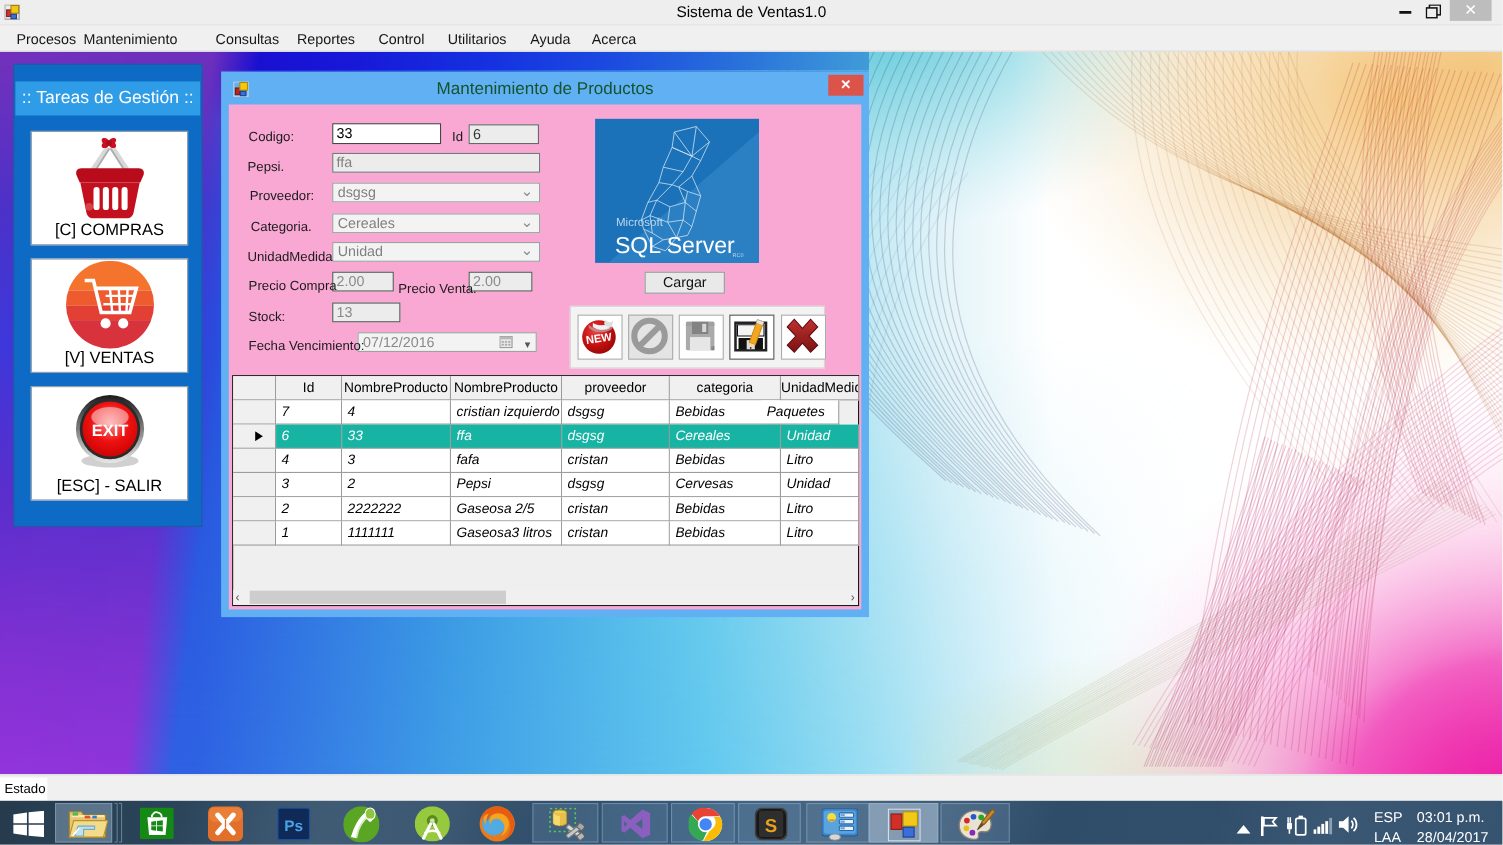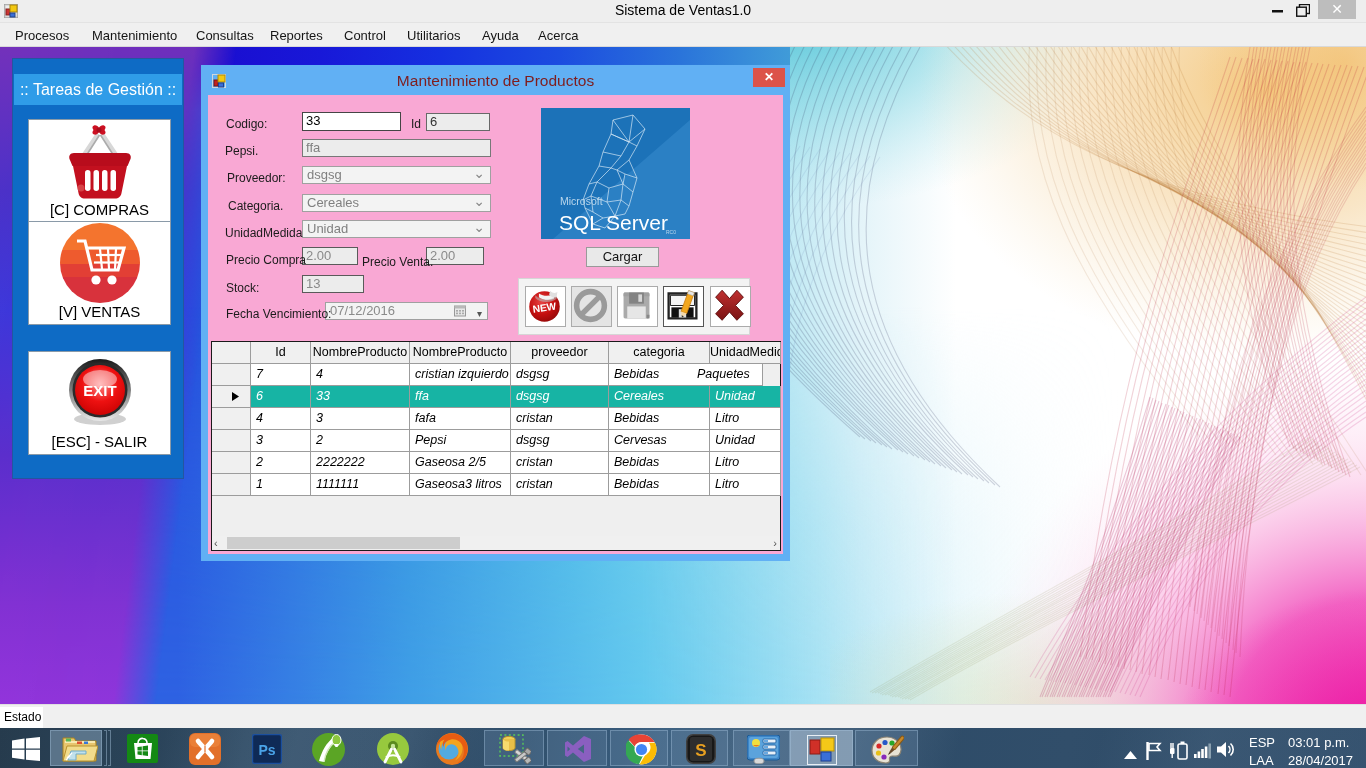--- a/index.html
+++ b/index.html
@@ -13,21 +13,21 @@
 .mi{position:absolute;top:5px;font-size:13px;color:#151515;}
 
 #mdi{position:absolute;left:0;top:47px;width:1366px;height:657px;overflow:hidden;}
 
 #lpanel{position:absolute;left:12px;top:11px;width:172px;height:421px;background:#0e6bc5;border:1px solid #2456a0;}
 #lphead{position:absolute;left:1px;top:15px;width:168px;height:31px;background:#2f9ce8;color:#fff;font-size:16px;text-align:center;line-height:31px;}
 .lbtn{position:absolute;left:15px;width:143px;height:104px;background:#fff;border:1px solid #8a9aa8;text-align:center;}
 .lbtn .cap{position:absolute;left:0;bottom:4px;width:100%;font-size:15px;color:#000;}
 
 #cwin{position:absolute;left:201px;top:18px;width:589px;height:496px;background:#61b0f4;}
-#ctitle{position:absolute;left:0;top:0;width:100%;height:30px;color:#7f1d1d;font-size:15.5px;text-align:center;line-height:31px;}
+#ctitle{position:absolute;left:0;top:0;width:100%;height:30px;color:#14532d;font-size:15.5px;text-align:center;line-height:31px;}
 #cclose{position:absolute;right:5px;top:3px;width:32px;height:19px;background:#dc5349;color:#fff;text-align:center;font-size:12px;line-height:19px;font-weight:bold;}
 #cclient{position:absolute;left:7px;top:30px;width:575px;height:459px;background:#f9a8d4;}
 .lbl{position:absolute;font-size:12px;color:#1b1b1b;white-space:nowrap;z-index:5;}
 .tb{position:absolute;font-size:13px;padding-left:3px;border:1px solid #747474;background:#eeeeee;color:#7a7a7a;line-height:16px;}
 .combo{position:absolute;border:1px solid #a0a0a0;background:#f3f3f3;color:#808080;font-size:13px;padding-left:4px;line-height:16px;}
 .combo .chev{position:absolute;right:5px;top:-2px;color:#8a8a8a;font-size:14px;}
 .tico{position:absolute;top:7px;width:41px;height:41px;background:#fff;border:1px solid #ababab;}
 
 #grid{position:absolute;left:3px;top:246px;width:570px;height:210px;background:#efefef;border:1px solid #1a1a1a;}
 .grow{position:absolute;left:0;width:100%;height:22px;}
@@ -59,21 +59,21 @@
         <rect width="11" height="2.5" fill="#111"></rect>
       </svg>
     <svg class="abs" style="left:1296px;top:4px" width="14" height="13" viewBox="0 0 14 13">
       <rect x="3.5" y="0.5" width="10" height="9" fill="none" stroke="#111" stroke-width="1.4"></rect>
       <rect x="0.7" y="3.2" width="9.6" height="9" fill="#eee" stroke="#111" stroke-width="1.4"></rect>
     </svg>
     <div class="abs" style="left:1318px;top:0;width:38px;height:19px;background:#bdbdbd;color:#fff;font-size:14px;text-align:center;line-height:19px;">✕</div>
   </div>
   <div id="menubar">
     <div class="mi" style="left:15px">Procesos</div>
-    <div class="mi" style="left:92px">Mantenimiento</div>
+    <div class="mi" style="left:76px">Mantenimiento</div>
     <div class="mi" style="left:196px">Consultas</div>
     <div class="mi" style="left:270px">Reportes</div>
     <div class="mi" style="left:344px">Control</div>
     <div class="mi" style="left:407px">Utilitarios</div>
     <div class="mi" style="left:482px">Ayuda</div>
     <div class="mi" style="left:538px">Acerca</div>
   </div>
 
   <div id="mdi">
     <svg class="abs" style="left:0;top:0" width="1366" height="657" viewBox="0 0 1366 657">
@@ -425,21 +425,21 @@
           <g fill="#fff">
             <rect x="28" y="48" width="5.5" height="21" rx="2.7"></rect>
             <rect x="36.5" y="48" width="5.5" height="21" rx="2.7"></rect>
             <rect x="45" y="48" width="5.5" height="21" rx="2.7"></rect>
             <rect x="53.5" y="48" width="5.5" height="21" rx="2.7"></rect>
           </g>
           <circle cx="24" cy="66" r="3.5" fill="#e05858" opacity="0.7"></circle>
         </svg>
         <div class="cap">[C] COMPRAS</div>
       </div>
-      <div class="lbtn" style="top:162px">
+      <div class="lbtn" style="top:176px">
         <svg width="82" height="80" viewBox="0 0 82 80" style="margin-top:1px">
           <defs>
             <clipPath id="ccp">
                 <circle cx="41" cy="40" r="40"></circle>
               </clipPath>
           </defs>
           <g clip-path="url(#ccp)">
             <rect x="0" y="0" width="82" height="27" fill="#f4742e"></rect>
             <rect x="0" y="27" width="82" height="14" fill="#ee5b2e"></rect>
             <rect x="0" y="41" width="82" height="13" fill="#e23f35"></rect>

